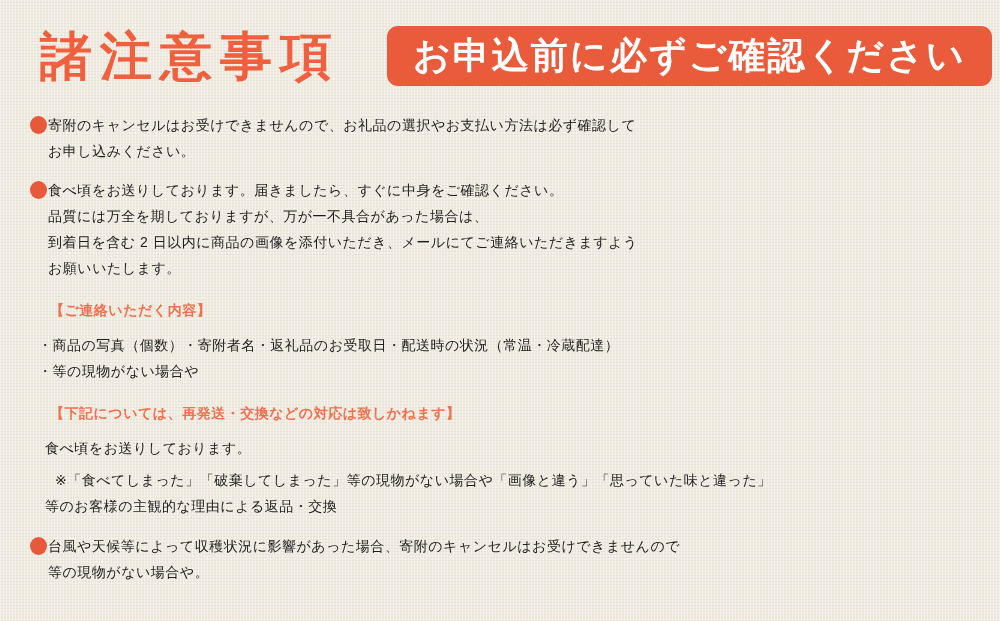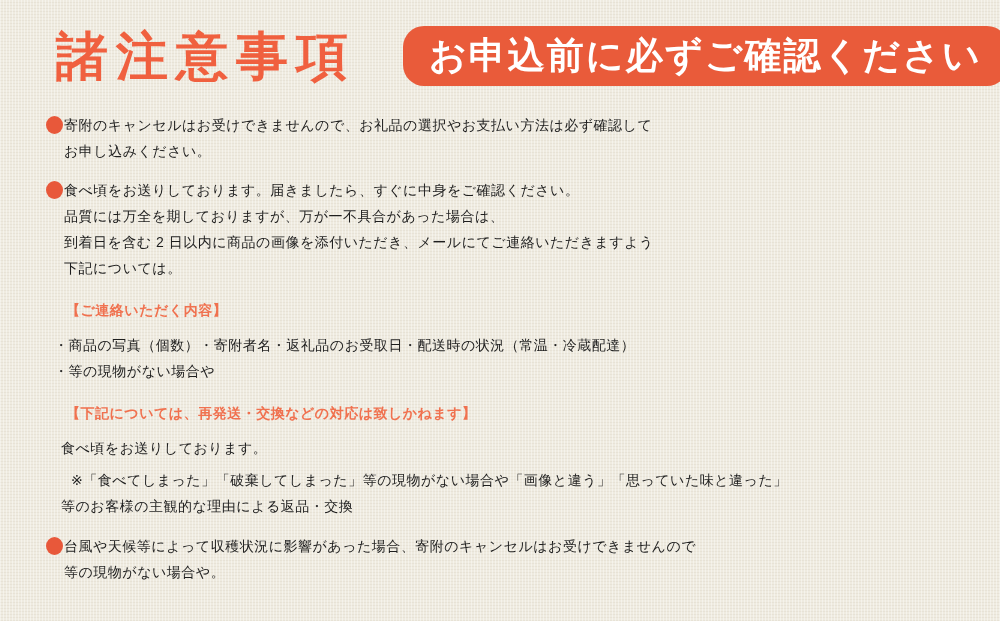--- a/index.html
+++ b/index.html
@@ -12,21 +12,21 @@
 
   body {
     font-family: "Liberation Sans", "DejaVu Sans", sans-serif;
     background-color: #efebe0;
     background-image:
       repeating-linear-gradient(90deg, rgba(255,255,255,0.40) 0 1px, rgba(0,0,0,0) 1px 3px),
       repeating-linear-gradient(0deg, rgba(205,196,178,0.22) 0 1px, rgba(0,0,0,0) 1px 3px);
     color: #1e1e1e;
   }
 
-  .page { width: 1000px; height: 621px; padding-left: 16px; }
+  .page { width: 1000px; height: 621px; }
 
   
   .header {
     display: flex;
     align-items: center;
     padding: 26px 30px 0 40px;
     gap: 47px;
   }
 
   .title {
@@ -39,21 +39,21 @@
   }
 
   .badge {
     background: #e95b3a;
     color: #ffffff;
     font-size: 37px;
     font-weight: 800;
     letter-spacing: 2px;
     line-height: 1;
     padding: 11px 26px 12px;
-    border-radius: 21px;
+    border-radius: 11px;
     white-space: nowrap;
   }
 
   
   .content {
     padding: 26px 28px 0 30px;
     font-size: 14px;
     line-height: 26px;
     letter-spacing: 0.5px;
   }
@@ -108,21 +108,21 @@
         <div class="line">お申し込みください。</div>
       </div>
     </div>
 
     <div class="bullet-item">
       <span class="dot"></span>
       <div>
         <div class="line">食べ頃をお送りしております。届きましたら、すぐに中身をご確認ください。</div>
         <div class="line">品質には万全を期しておりますが、万が一不具合があった場合は、</div>
         <div class="line">到着日を含む 2 日以内に商品の画像を添付いただき、メールにてご連絡いただきますよう</div>
-        <div class="line">下記については。</div>
+        <div class="line">お願いいたします。</div>
       </div>
     </div>
 
     <div class="section-heading">【ご連絡いただく内容】</div>
 
     <div class="plain-block">
       <div class="line">・商品の写真（個数）・寄附者名・返礼品のお受取日・配送時の状況（常温・冷蔵配達）</div>
       <div class="line">・等の現物がない場合や</div>
     </div>
 

